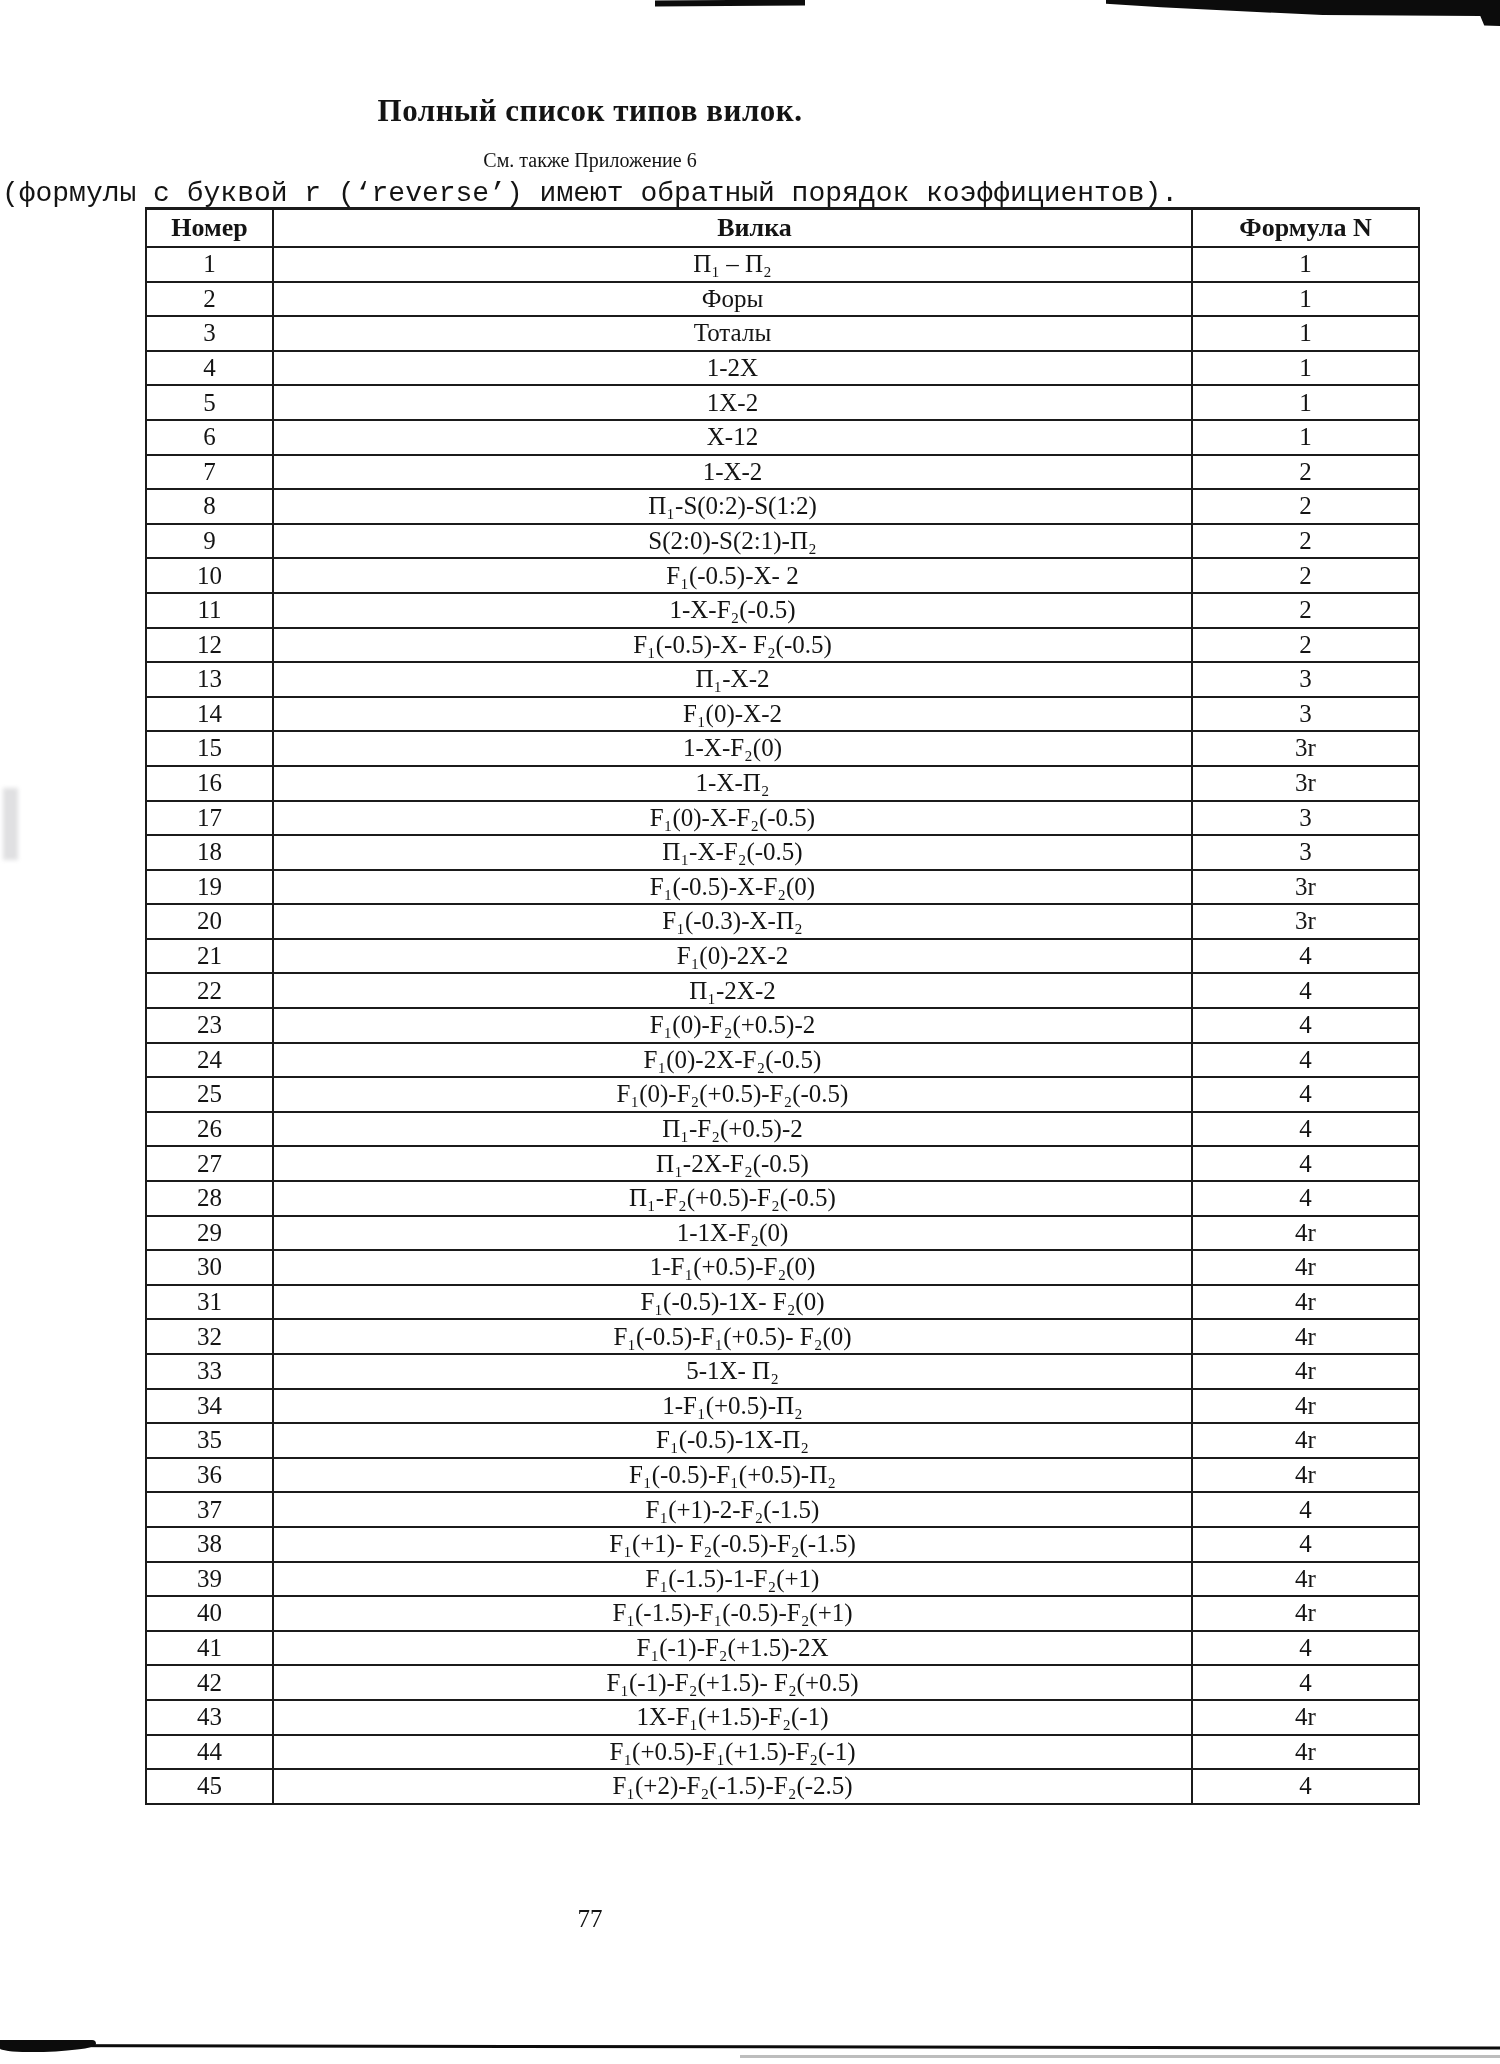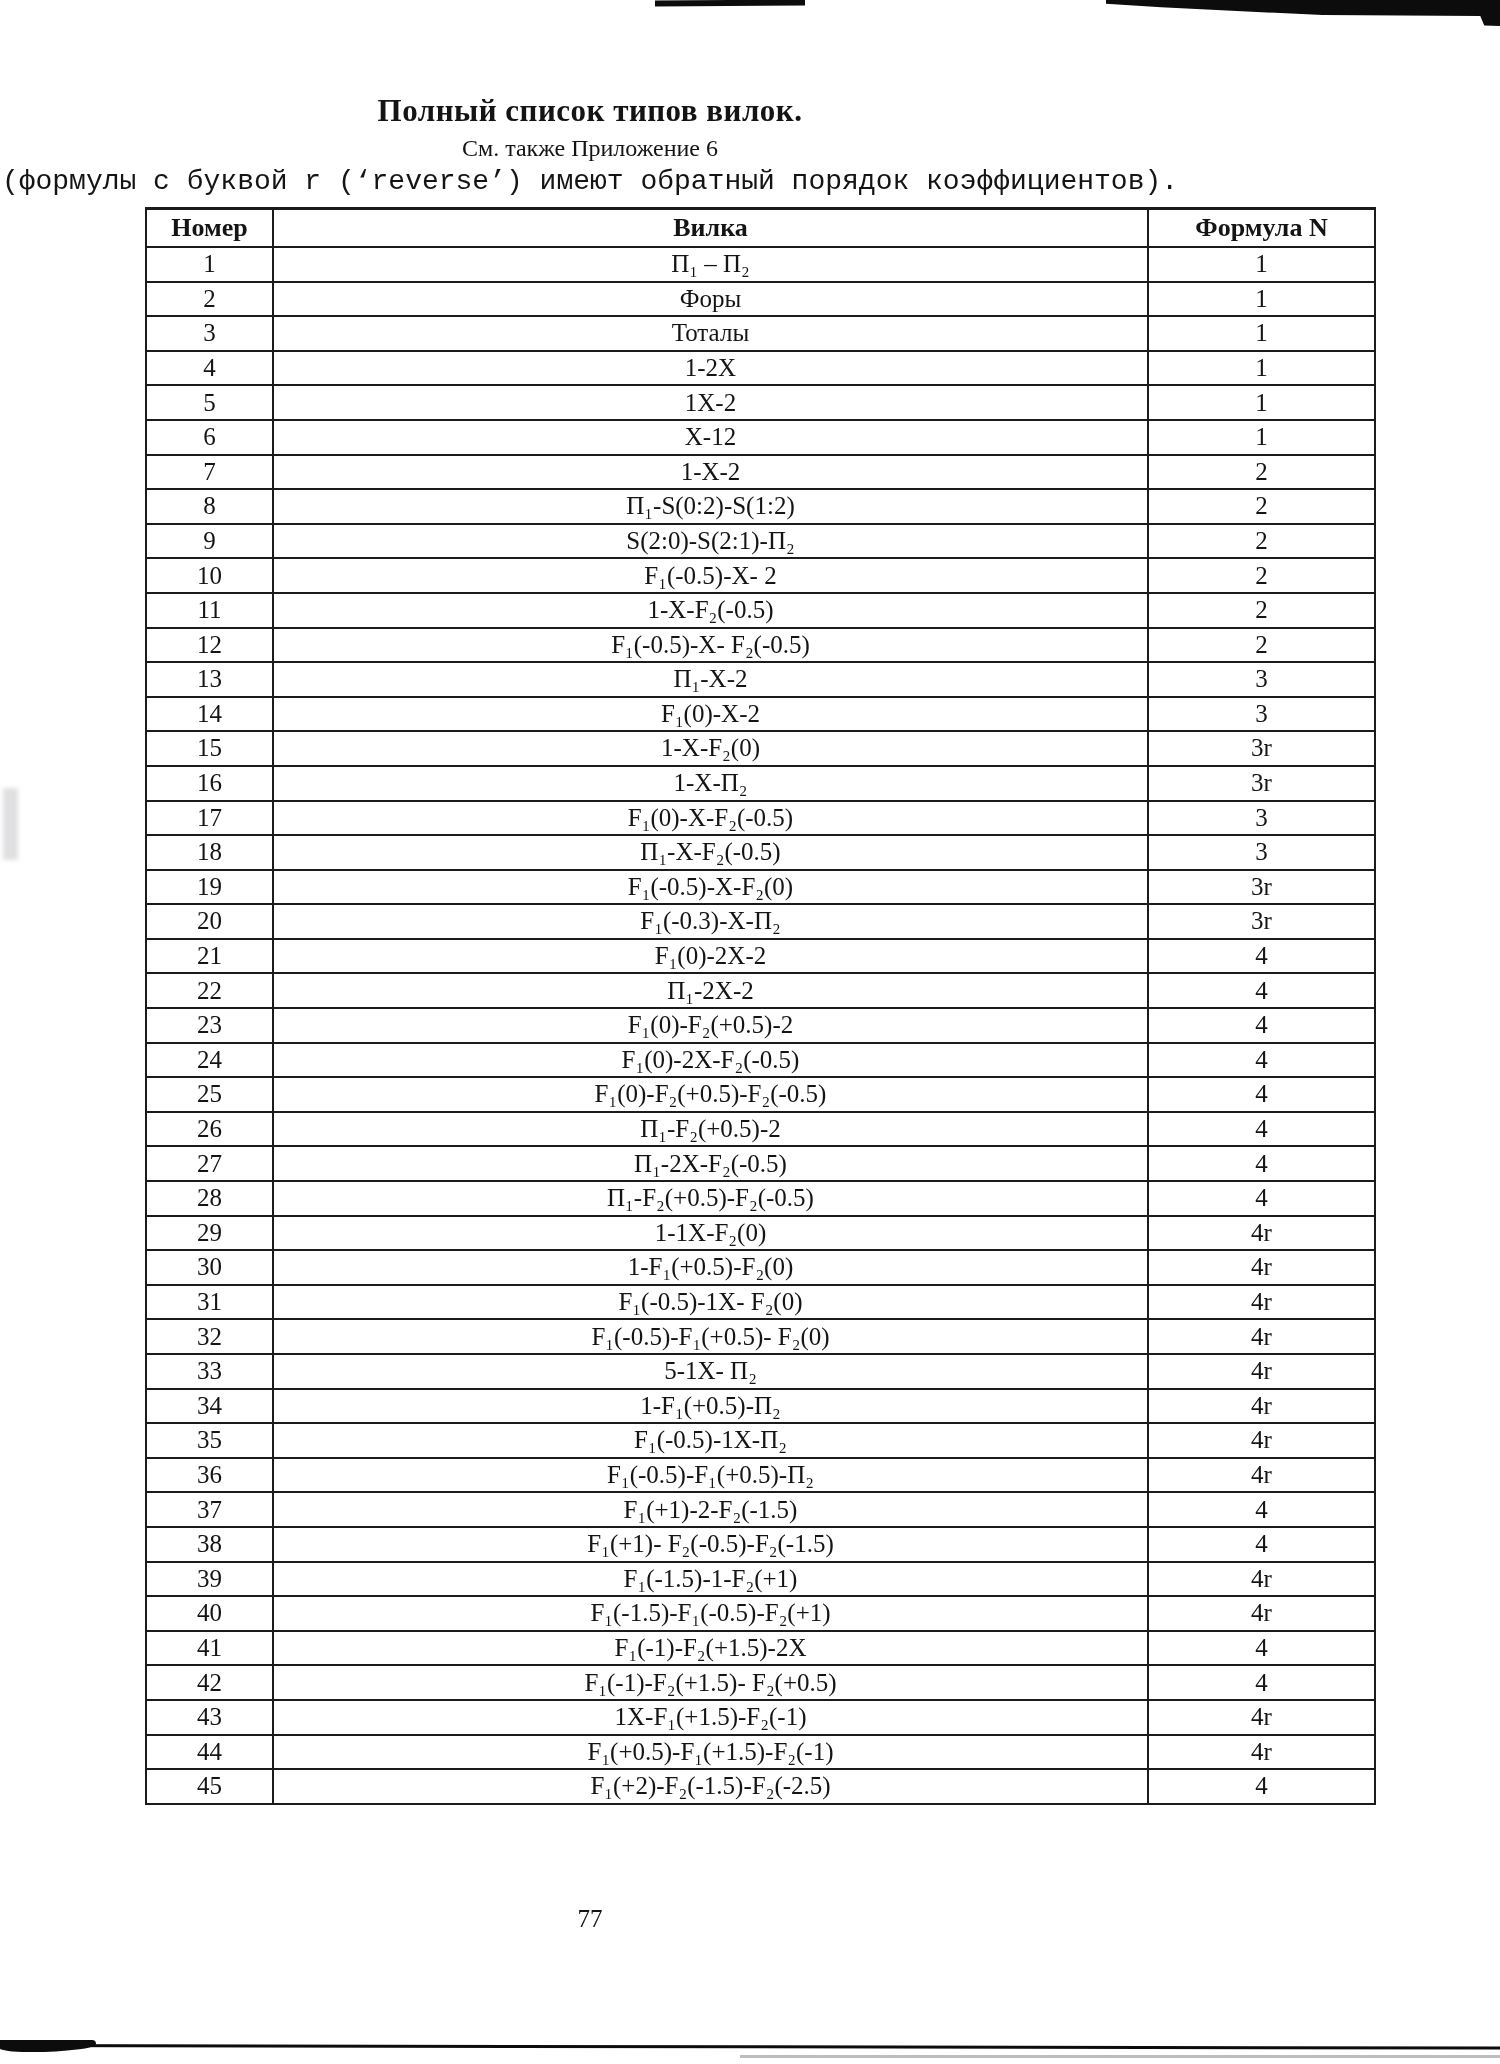--- a/index.html
+++ b/index.html
@@ -13,21 +13,21 @@
   }
 
   
   .heading {
     position: absolute;
     top: 94px; left: 0; width: 1180px;
     text-align: center;
     line-height: 34px;
   }
   .doc-title { font-size: 31px; font-weight: bold; letter-spacing: 0.5px; }
-  .doc-subtitle { font-size: 24px; margin-top: 3px; }
+  .doc-subtitle { font-size: 20px; margin-top: 15px; }
   .doc-note { font-size: 28px; font-family: Liberation Mono, monospace; }
 
   
   #forks-table {
     position: absolute;
     left: 145px; top: 207px;
     width: 1223px;
     border-collapse: collapse;
     table-layout: fixed;
   }
@@ -43,21 +43,21 @@
     white-space: nowrap;
   }
   #forks-table thead th {
     font-weight: bold;
     font-size: 26px;
     height: 36px;
     border-top-width: 3px;
     border-radius: 9px;
   }
   #forks-table .col-number { width: 125px; }
-  #forks-table .col-fork   { width: 873px; }
+  #forks-table .col-fork   { width: 873px; padding-left: 44px; }
   #forks-table .col-formula{ width: 225px; }
 
   
   .page-number {
     position: absolute;
     top: 1905px; left: 0; width: 1180px;
     text-align: center;
     font-size: 25px;
   }
 

